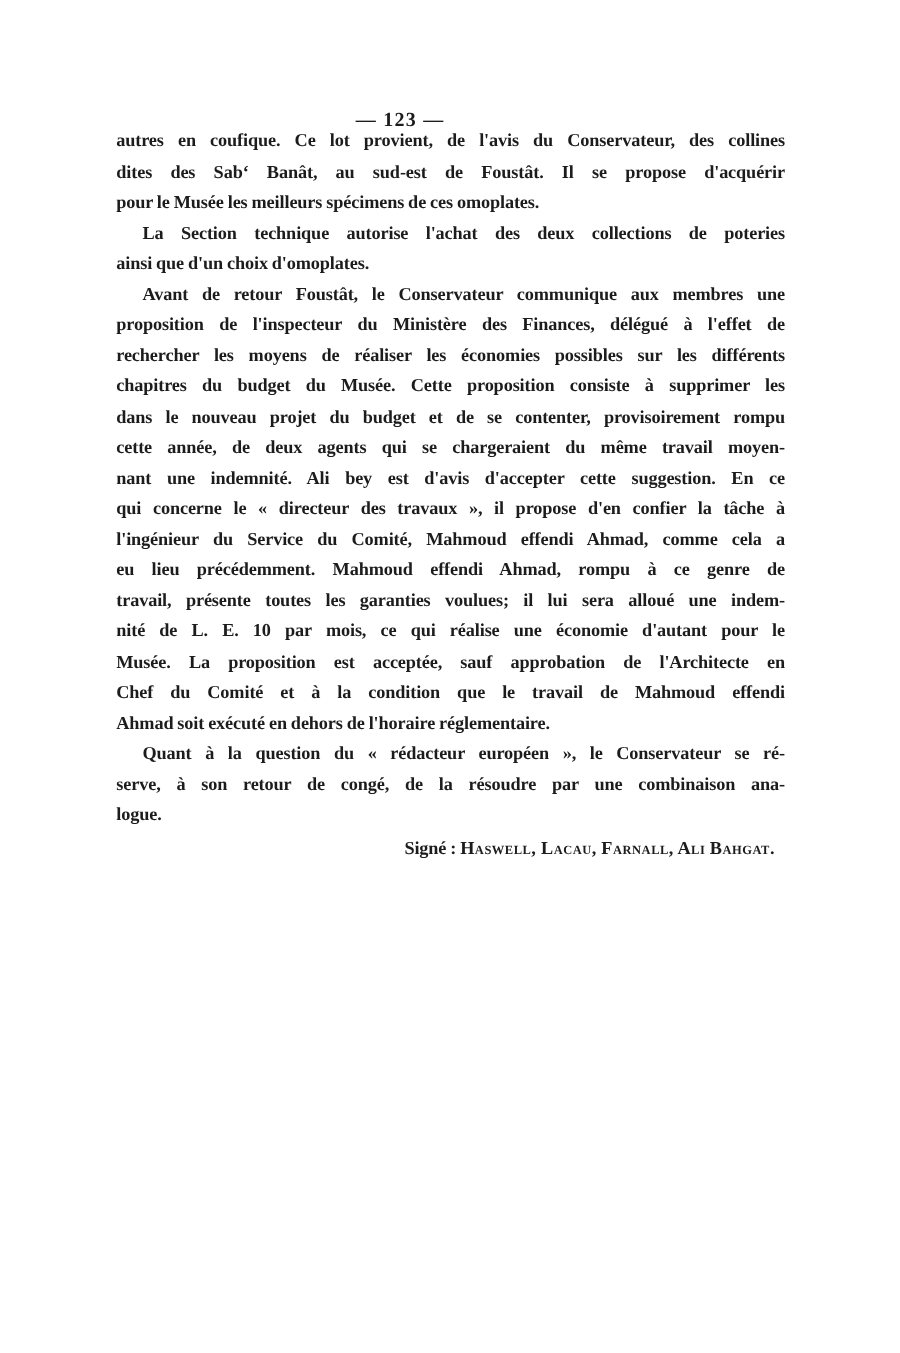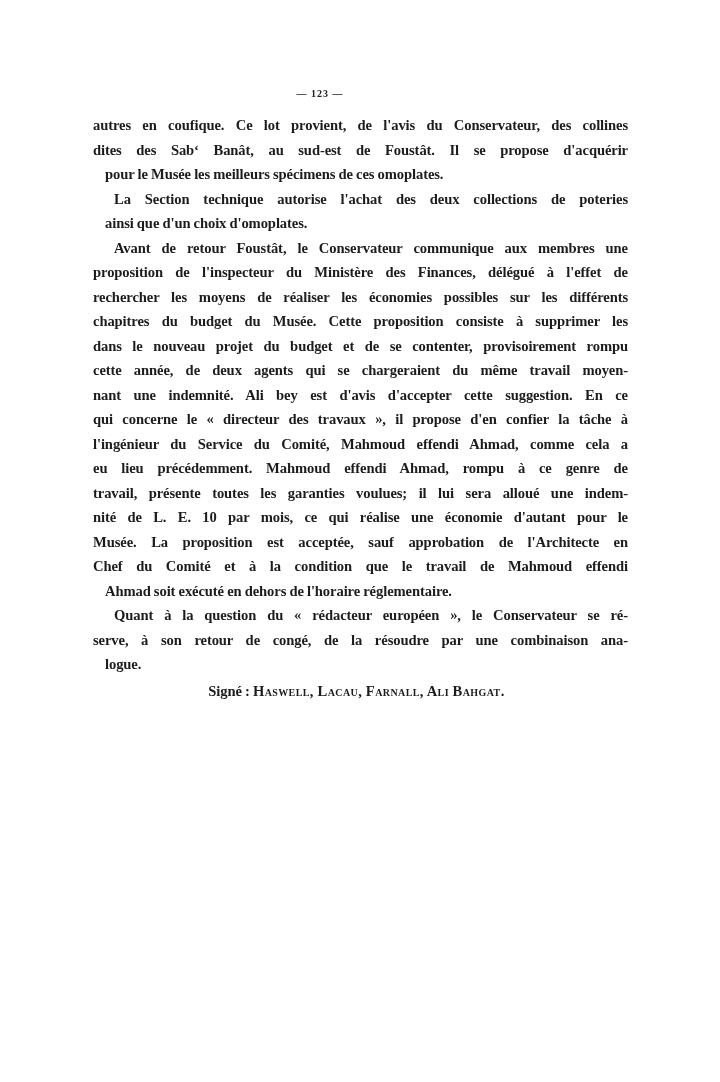--- a/index.html
+++ b/index.html
@@ -17,53 +17,52 @@
     color: #1c1c1c;
     font-weight: bold;
     -webkit-font-smoothing: antialiased;
   }
   .page-number {
     position: absolute;
     top: 88px;
     left: 0;
     width: 640px;
     text-align: center;
-    font-size: 10px;
+    font-size: 16px;
     letter-spacing: 1px;
   }
   .body-block {
     position: absolute;
-    top: 113px;
+    top: 101px;
     left: 93px;
     width: 535px;
     font-size: 14.6px;
     word-spacing: -0.4px;
     letter-spacing: -0.1px;
   }
   .line {
     height: 24.5px;
     line-height: 24.5px;
     text-align: justify;
     text-align-last: justify;
     white-space: normal;
     overflow: hidden;
   }
   .line.last {
     text-align: right;
     text-align-last: left;
-    margin-left: 12px;
   }
   .line.indent {
     text-indent: 21px;
   }
   .signature-line {
     height: 24.5px;
     line-height: 24.5px;
     margin-top: 2px;
-    text-align: center;
+    text-align: right;
     padding-right: 8px;
   }
   .signature-names {
     font-variant: small-caps;
     letter-spacing: 0.4px;
   }
 </style>
 </head>
 <body>
 

